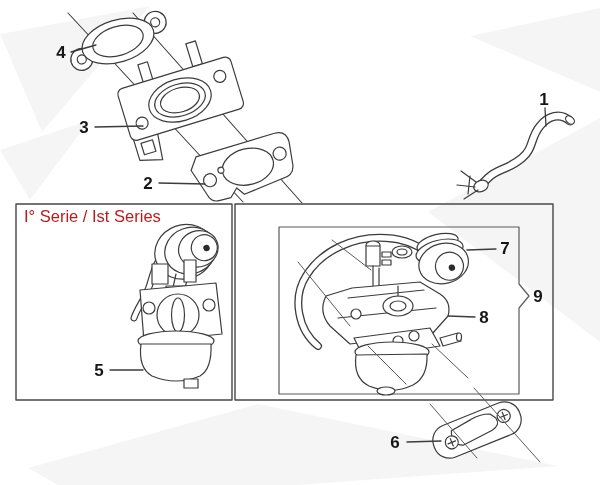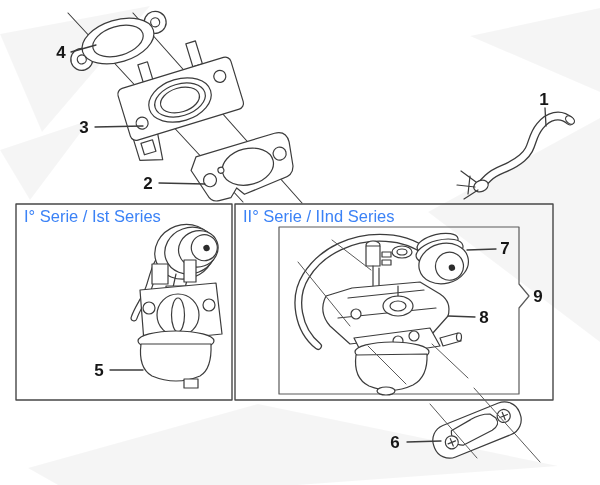--- a/index.html
+++ b/index.html
@@ -8,21 +8,21 @@
     background:#ffffff;font-family:"Liberation Sans",sans-serif;
   }
   #lineart{position:absolute;left:0;top:0;}
   .callout{
     position:absolute;transform:translate(-50%,-50%);
     font:700 17px "Liberation Sans",sans-serif;color:#161616;
     letter-spacing:0;line-height:1;user-select:none;
   }
   .box-title{
     position:absolute;font:400 16.5px "Liberation Sans",sans-serif;
-    color:#3b82f6;white-space:nowrap;line-height:1.1;
+    color:#b91c1c;white-space:nowrap;line-height:1.1;
   }
 </style>
 </head>
 <body>
 
 <div id="canvas">
 
   <svg id="lineart" width="600" height="485" viewBox="0 0 600 485" stroke="#3c3c3c" fill="none" stroke-width="1.2" stroke-linecap="round" stroke-linejoin="round">
 
     <g stroke="none" fill="#000000" fill-opacity="0.04">
@@ -178,21 +178,20 @@
       </g>
       <g stroke="#5a5a5a" stroke-width="1">
         <line x1="474" y1="388" x2="540" y2="462"></line>
         <line x1="430" y1="404" x2="477" y2="458"></line>
       </g>
     </g>
     <line x1="407" y1="442" x2="441" y2="441" stroke-width="1.3"></line>
   </svg>
 
   <div class="box-title" style="left:24px;top:207px">I° Serie / Ist Series</div>
-  <div class="box-title" style="left:243px;top:207px">II° Serie / IInd Series</div>
 
   <span class="callout" style="left:544px;top:99px">1</span>
   <span class="callout" style="left:148px;top:183px">2</span>
   <span class="callout" style="left:84px;top:127px">3</span>
   <span class="callout" style="left:61px;top:52px">4</span>
   <span class="callout" style="left:99px;top:370px">5</span>
   <span class="callout" style="left:395px;top:442px">6</span>
   <span class="callout" style="left:505px;top:248px">7</span>
   <span class="callout" style="left:484px;top:317px">8</span>
   <span class="callout" style="left:538px;top:296px">9</span>

